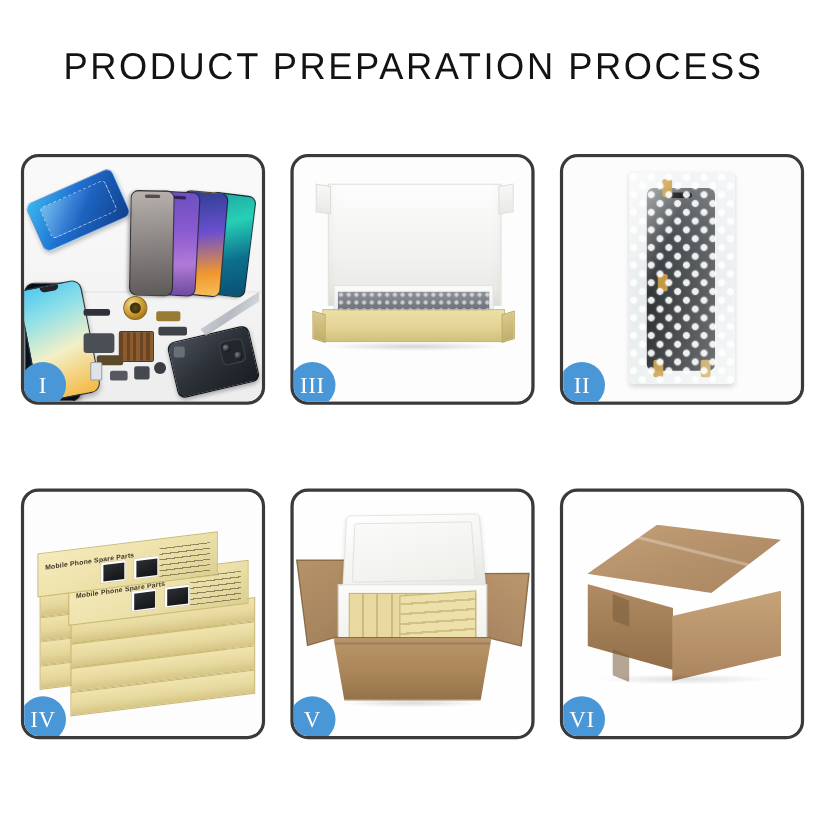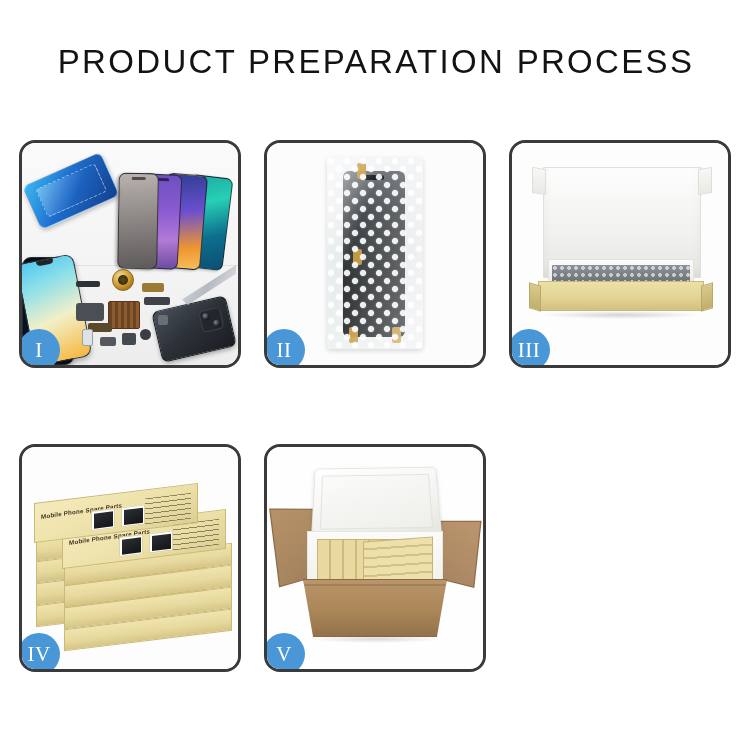--- a/index.html
+++ b/index.html
@@ -481,44 +481,44 @@
           <span class="pt flex9"></span>
           <span class="pt flex10"></span>
         </div>
         <div class="tweezer"></div>
       </div>
       <div class="badge">I</div>
     </div>
 
     <div class="panel">
       <div class="stage">
+        <div class="p3bg"></div>
+        <div class="box3-lid"></div>
+        <div class="box3-foam"></div>
+        <div class="box3-contents"></div>
+        <div class="box3-base"></div>
+        <div class="box3-shadow"></div>
+      </div>
+      <div class="badge">III</div>
+    </div>
+
+    <div class="panel">
+      <div class="stage">
         <div class="p2bg"></div>
         <div class="bubble-pack">
           <div class="inner-screen"></div>
           <span class="tab-gold tg1"></span>
           <span class="tab-gold tg2"></span>
           <span class="tab-gold tg3"></span>
           <span class="tab-gold tg4"></span>
           <div class="bubbles"></div>
           <div class="bubble-sheen"></div>
         </div>
       </div>
       <div class="badge">II</div>
-    </div>
-
-    <div class="panel">
-      <div class="stage">
-        <div class="p3bg"></div>
-        <div class="box3-lid"></div>
-        <div class="box3-foam"></div>
-        <div class="box3-contents"></div>
-        <div class="box3-base"></div>
-        <div class="box3-shadow"></div>
-      </div>
-      <div class="badge">III</div>
     </div>
 
     <div class="panel">
       <div class="stage">
         <div class="p4bg"></div>
         <div class="stack">
           <div class="slab s5"></div>
           <div class="slab s4"></div>
           <div class="slab s3"></div>
           <div class="slab s2"></div>
@@ -561,15 +561,28 @@
         <div class="foam-lid"></div>
         <div class="foam-liner"></div>
         <div class="yellow-rows"></div>
         <div class="yellow-rows2"></div>
         <div class="carton5-front"></div>
         <div class="carton5-shadow"></div>
       </div>
       <div class="badge">V</div>
     </div>
 
+    <div class="panel">
+      <div class="stage">
+        <div class="p6bg"></div>
+        <div class="c6-top"></div>
+        <div class="c6-seam"></div>
+        <div class="c6-left"></div>
+        <div class="c6-right"></div>
+        <span class="c6-tape t1"></span>
+        <span class="c6-tape t2"></span>
+        <div class="c6-shadow"></div>
+      </div>
+      <div class="badge">VI</div>
+    </div>
 
   </div>
 </div>
 
 </body></html>

